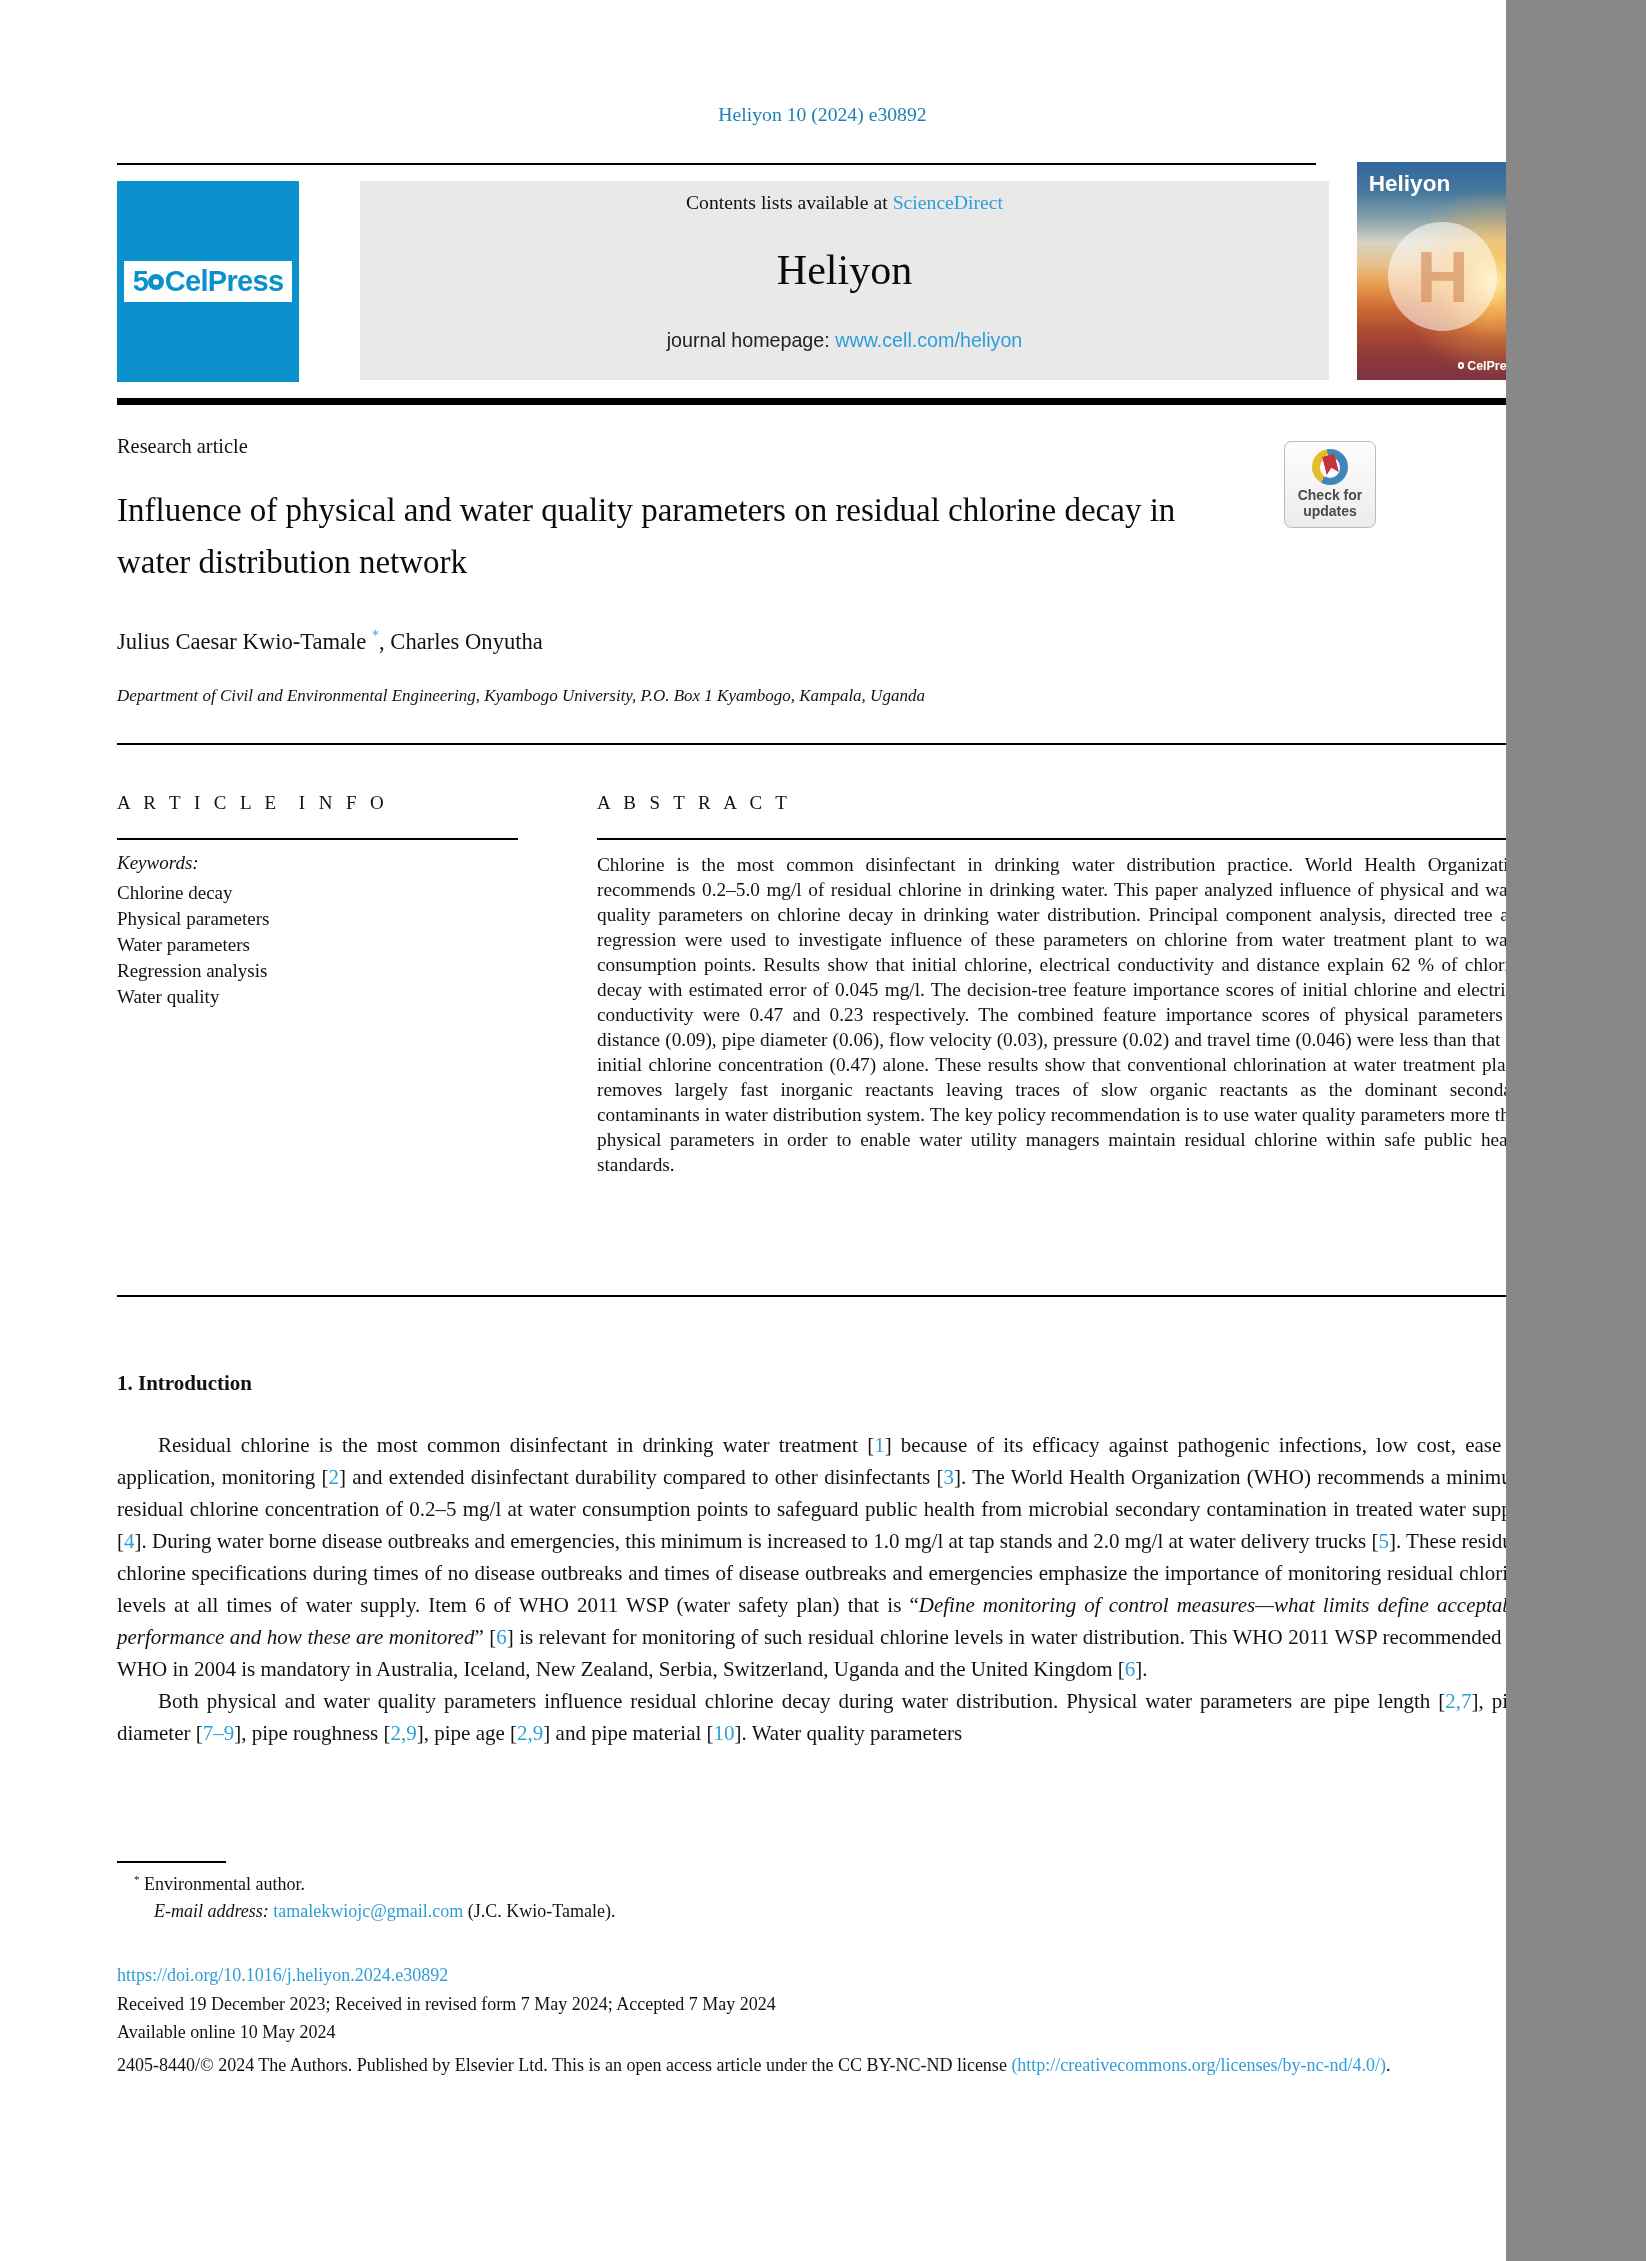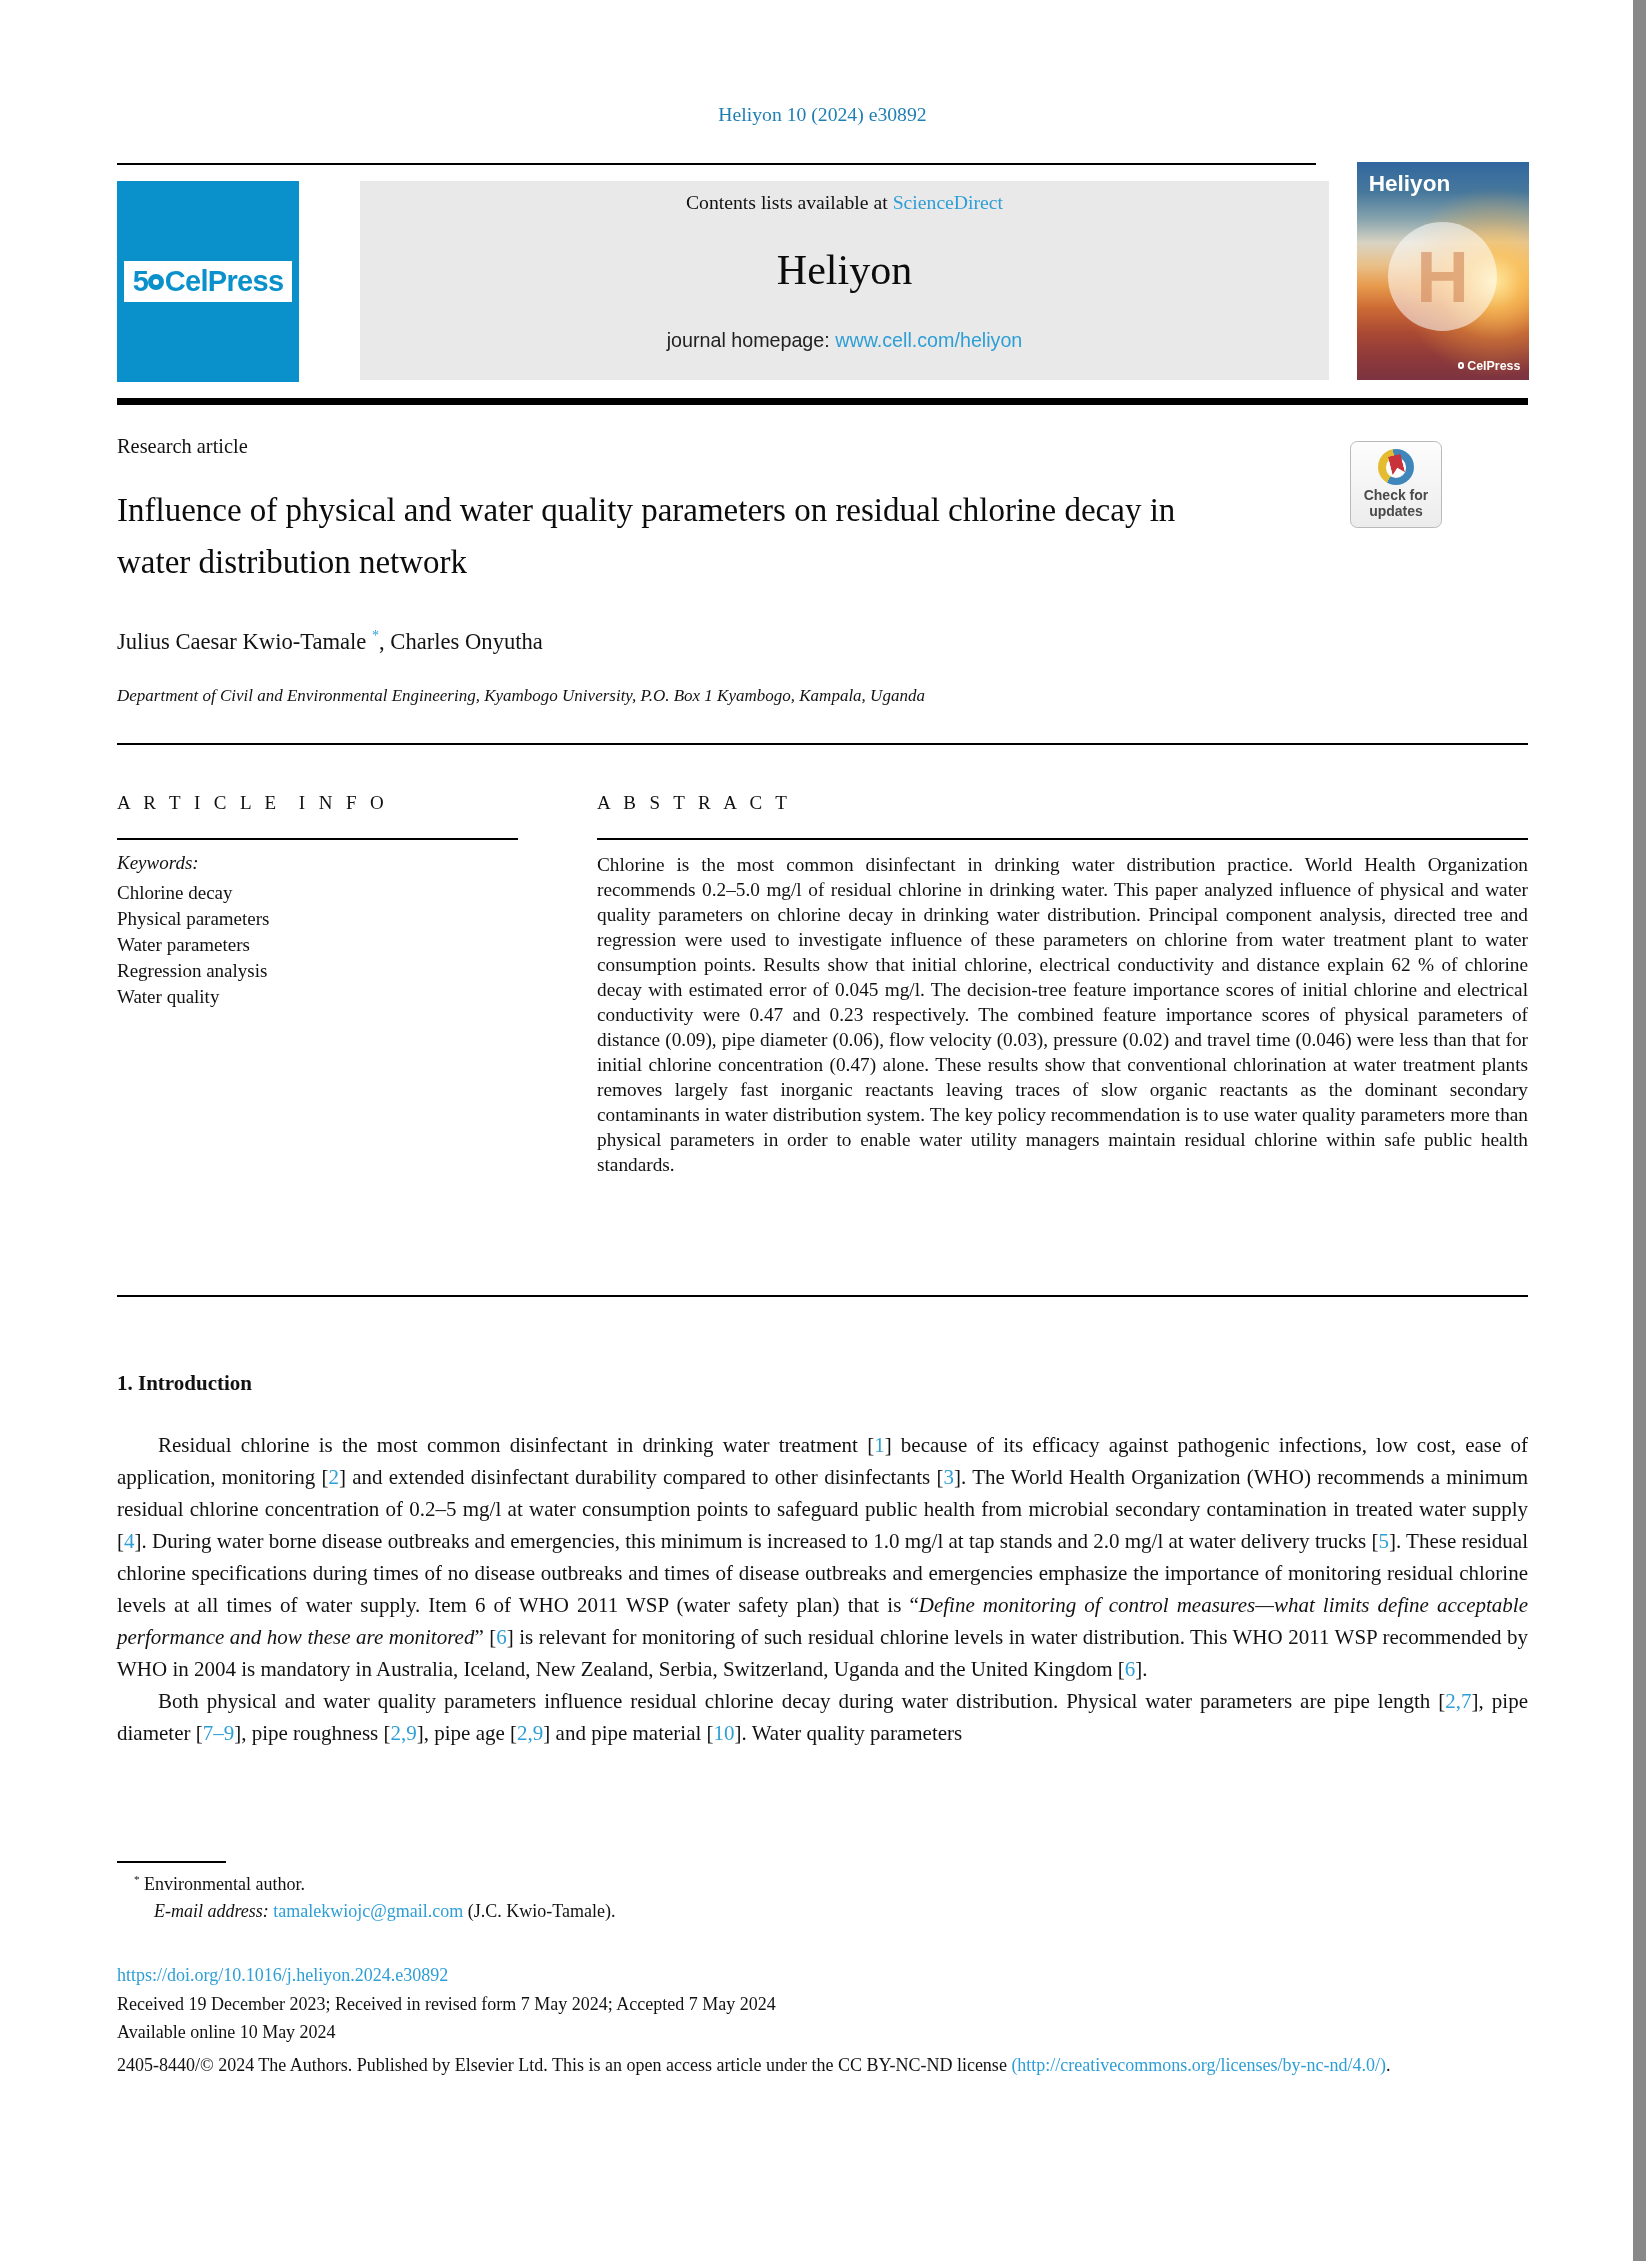--- a/index.html
+++ b/index.html
@@ -5,21 +5,21 @@
   :root{
     --link:#2e9ed6;
     --headref:#1f7fb4;
     --pubblue:#0a91cb;
     --ink:#121212;
   }
   *{margin:0;padding:0;box-sizing:border-box;}
   body{background:#888;}
   .page{
     position:relative;
-    width:1633px;height:2261px;
+    width:1506px;height:2261px;
     background:#ffffff;
     font-family:"Liberation Serif","DejaVu Serif",serif;
     color:var(--ink);
     overflow:hidden;
   }
   .abs{position:absolute;}
 
   
   .journal-ref{left:117px;top:103px;width:1411px;text-align:center;font-size:19.7px;color:var(--headref);}
   .rule-top{left:117px;top:163px;width:1199px;height:2.2px;background:#000;}
@@ -44,21 +44,21 @@
   .cover-title{position:absolute;left:11.7px;top:8.7px;font-family:"Liberation Sans",sans-serif;font-weight:bold;font-size:22.6px;color:#fff;}
   .cover-circle{position:absolute;left:31px;top:60px;width:109px;height:109px;border-radius:50%;background:rgba(255,255,255,.55);display:flex;align-items:center;justify-content:center;}
   .cover-h{font-family:"Liberation Sans",sans-serif;font-weight:bold;font-size:73px;color:rgba(205,125,75,.55);line-height:1;}
   .cover-press{position:absolute;right:8.7px;bottom:7.3px;font-family:"Liberation Sans",sans-serif;font-weight:bold;font-size:12.4px;color:#fff;display:flex;align-items:center;gap:2.9px;}
   .cover-ring{display:inline-block;width:6.6px;height:6.6px;border:2.9px solid #fff;border-radius:50%;}
 
   .rule-thick{left:117px;top:398px;width:1411px;height:6.6px;background:#000;}
 
   
   .type-label{left:117px;top:435px;font-size:20.4px;}
-  .badge{left:1350px;top:441px;width:92px;height:87px;border:1.5px solid #b9b9b9;border-radius:7.3px;background:linear-gradient(180deg,#fdfdfd,#ececec);text-align:center;cursor:pointer;}
+  .badge{left:1284px;top:441px;width:92px;height:87px;border:1.5px solid #b9b9b9;border-radius:7.3px;background:linear-gradient(180deg,#fdfdfd,#ececec);text-align:center;cursor:pointer;}
   .badge-ring{position:relative;margin:7.3px auto 1.5px;width:36px;height:36px;border-radius:50%;
     background:conic-gradient(from 210deg,#e3bc2f 0 140deg,#3f87ba 140deg 360deg);}
   .badge-ring-inner{position:absolute;left:8px;top:8px;width:20.4px;height:20.4px;border-radius:50%;background:#fdfdfd;}
   .badge-mark{position:absolute;left:12.4px;top:5.8px;width:13px;height:19px;background:#c8333b;
     clip-path:polygon(0 0,100% 0,100% 100%,50% 68%,0 100%);transform:rotate(-14deg);}
   .badge-text{font-family:"Liberation Sans",sans-serif;font-weight:bold;font-size:14px;line-height:16px;color:#4a4a4a;}
 
   .article-title{left:117px;top:484px;width:1136px;font-size:33px;line-height:52px;color:#0c0c0c;}
   .authors{left:117px;top:628px;font-size:22.6px;}
   .affiliation{left:117px;top:686px;font-size:17px;font-style:italic;}

